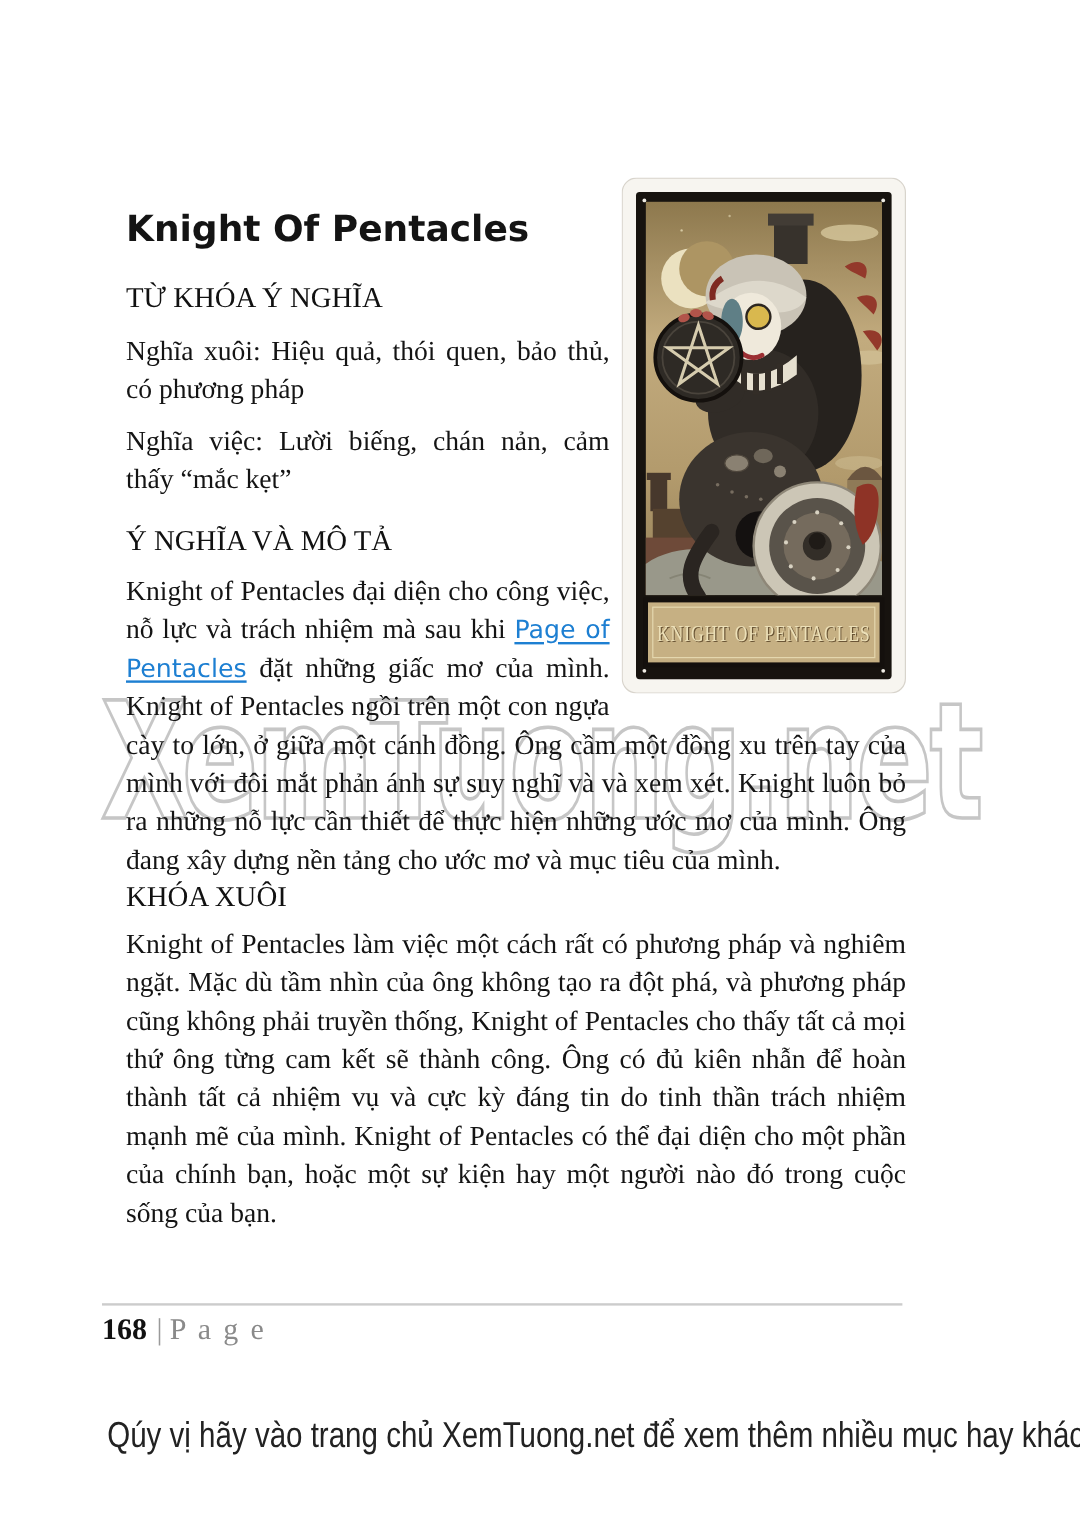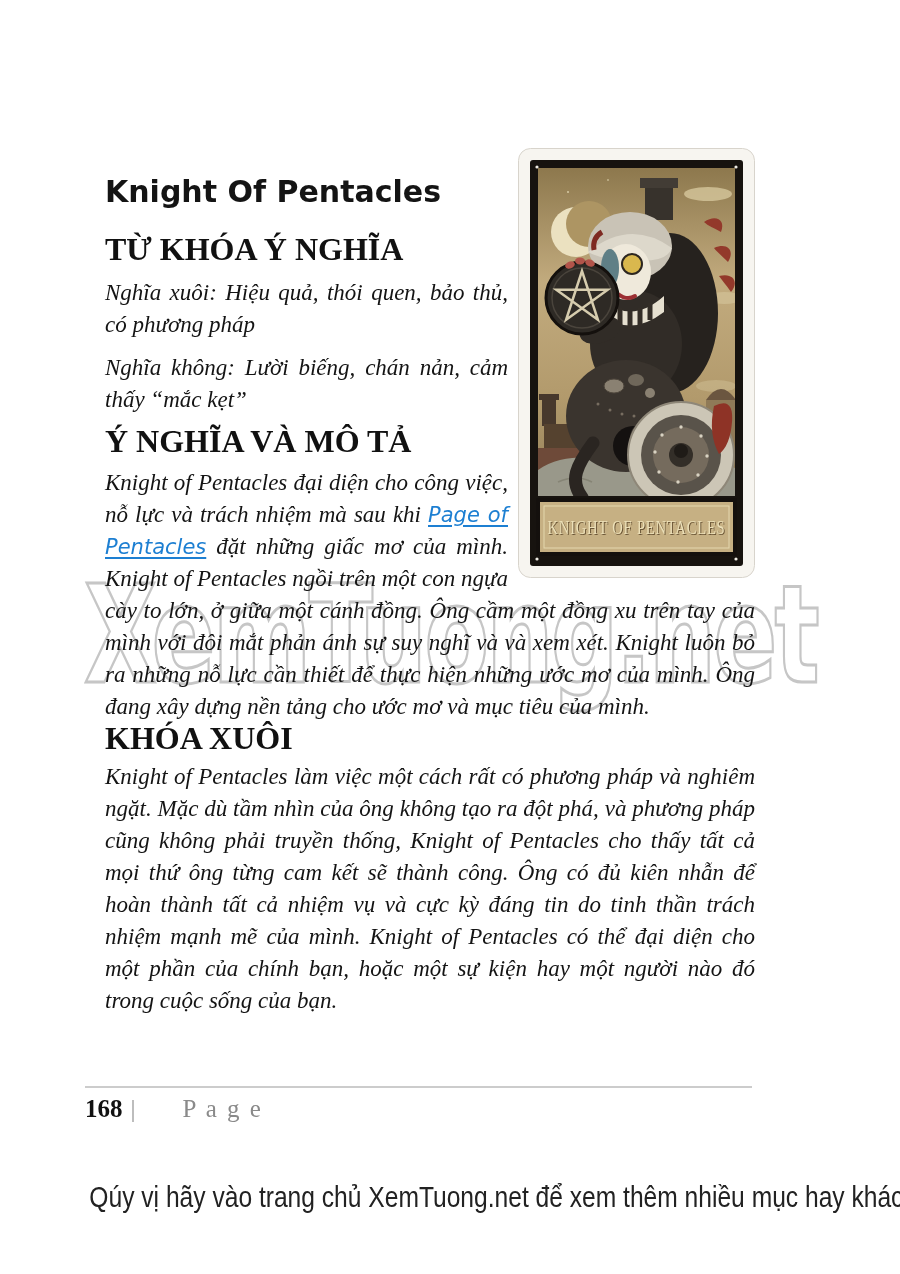--- a/index.html
+++ b/index.html
@@ -10,31 +10,31 @@
              font-family:"DejaVu Sans",sans-serif;font-weight:bold;font-size:135px;line-height:1;
              letter-spacing:-4px;color:rgba(255,255,255,0.55);
              -webkit-text-stroke:3px #c6c6c6;
              transform:scaleX(0.70);transform-origin:left top;white-space:nowrap;
              pointer-events:none;}
   .content{position:relative;z-index:1;padding:148px 145px 0 105px;width:650px;}
   .card-float{float:right;width:237px;height:430px;margin-left:10px;margin-bottom:10px;}
   .card-float svg{display:block;}
   h1.title{margin:26px 0 0 0;font-family:"DejaVu Sans",sans-serif;font-weight:bold;
            font-size:30px;line-height:36px;color:#141414;}
-  h2.sec{margin:24px 0 0 0;font-size:32px;line-height:30px;font-weight:bold;color:#111;}
-  p.body{margin:13px 0 0 0;font-size:23px;line-height:32px;text-align:justify;color:#141414;font-style:italic;}
+  h2.sec{margin:24px 0 0 0;font-size:24px;line-height:30px;font-weight:normal;color:#111;}
+  p.body{margin:13px 0 0 0;font-size:23px;line-height:32px;text-align:justify;color:#141414;}
   p.tight{margin-top:11px;}
   a.inline-link{color:#1d7fd2;text-decoration:underline;text-underline-offset:3px;
                 font-family:"DejaVu Sans",sans-serif;font-size:21px;cursor:pointer;}
   .footer{position:absolute;left:85px;top:1086px;width:667px;z-index:1;
           border-top:2px solid #cccccc;padding-top:7px;
           font-size:25px;color:#8a8a8a;}
   .footer .num{font-weight:bold;color:#111;}
   .footer .sep{margin:0 6px 0 8px;color:#9a9a9a;}
-  .footer .pword{letter-spacing:2px;color:#8a8a8a;margin-left:41px;}
+  .footer .pword{letter-spacing:2px;color:#8a8a8a;}
   .bottom-bar{position:absolute;left:0;top:1180px;width:900px;z-index:1;text-align:center;}
   .bottom-bar .txt{display:inline-block;font-family:"Liberation Sans",sans-serif;
                    font-size:30px;color:#222;transform:scaleX(0.82);transform-origin:center;
                    white-space:nowrap;}
 </style>
 </head>
 <body>
 
 <div class="page">
 
@@ -169,23 +169,23 @@
           <text x="119.5" y="387" text-anchor="middle" font-family="Liberation Serif, serif" font-size="19" letter-spacing="1" fill="#6a5536" textLength="178" lengthAdjust="spacingAndGlyphs">KNIGHT OF PENTACLES</text>
           <text x="118.5" y="386" text-anchor="middle" font-family="Liberation Serif, serif" font-size="19" letter-spacing="1" fill="#ece0b8" textLength="178" lengthAdjust="spacingAndGlyphs">KNIGHT OF PENTACLES</text>
         </g>
       </svg>
     </div>
 
     <h1 class="title">Knight Of Pentacles</h1>
 
     <h2 class="sec">TỪ KHÓA Ý NGHĨA</h2>
     <p class="body">Nghĩa xuôi: Hiệu quả, thói quen, bảo thủ, có phương pháp</p>
-    <p class="body tight">Nghĩa không: Lười biếng, chán nản, cảm thấy “mắc kẹt”</p>
-
-    <h2 class="sec" style="margin-top:10px">Ý NGHĨA VÀ MÔ TẢ</h2>
+    <p class="body tight">Nghĩa việc: Lười biếng, chán nản, cảm thấy “mắc kẹt”</p>
+
+    <h2 class="sec" style="margin-top:20px">Ý NGHĨA VÀ MÔ TẢ</h2>
     <p class="body tight">
       <span>Knight of Pentacles đại diện cho công việc, nỗ lực và trách nhiệm mà sau khi </span><a class="inline-link">Page of Pentacles</a><span> đặt những giấc mơ của mình. Knight of Pentacles ngồi trên một con ngựa cày to lớn, ở giữa một cánh đồng. Ông cầm một đồng xu trên tay của mình với đôi mắt phản ánh sự suy nghĩ và và xem xét. Knight luôn bỏ ra những nỗ lực cần thiết để thực hiện những ước mơ của mình. Ông đang xây dựng nền tảng cho ước mơ và mục tiêu của mình.</span>
     </p>
 
     <h2 class="sec" style="margin-top:0px">KHÓA XUÔI</h2>
     <p class="body" style="margin-top:8px">Knight of Pentacles làm việc một cách rất có phương pháp và nghiêm ngặt. Mặc dù tầm nhìn của ông không tạo ra đột phá, và phương pháp cũng không phải truyền thống, Knight of Pentacles cho thấy tất cả mọi thứ ông từng cam kết sẽ thành công. Ông có đủ kiên nhẫn để hoàn thành tất cả nhiệm vụ và cực kỳ đáng tin do tinh thần trách nhiệm mạnh mẽ của mình. Knight of Pentacles có thể đại diện cho một phần của chính bạn, hoặc một sự kiện hay một người nào đó trong cuộc sống của bạn.</p>
 
   </div>
 
   <div class="footer">

